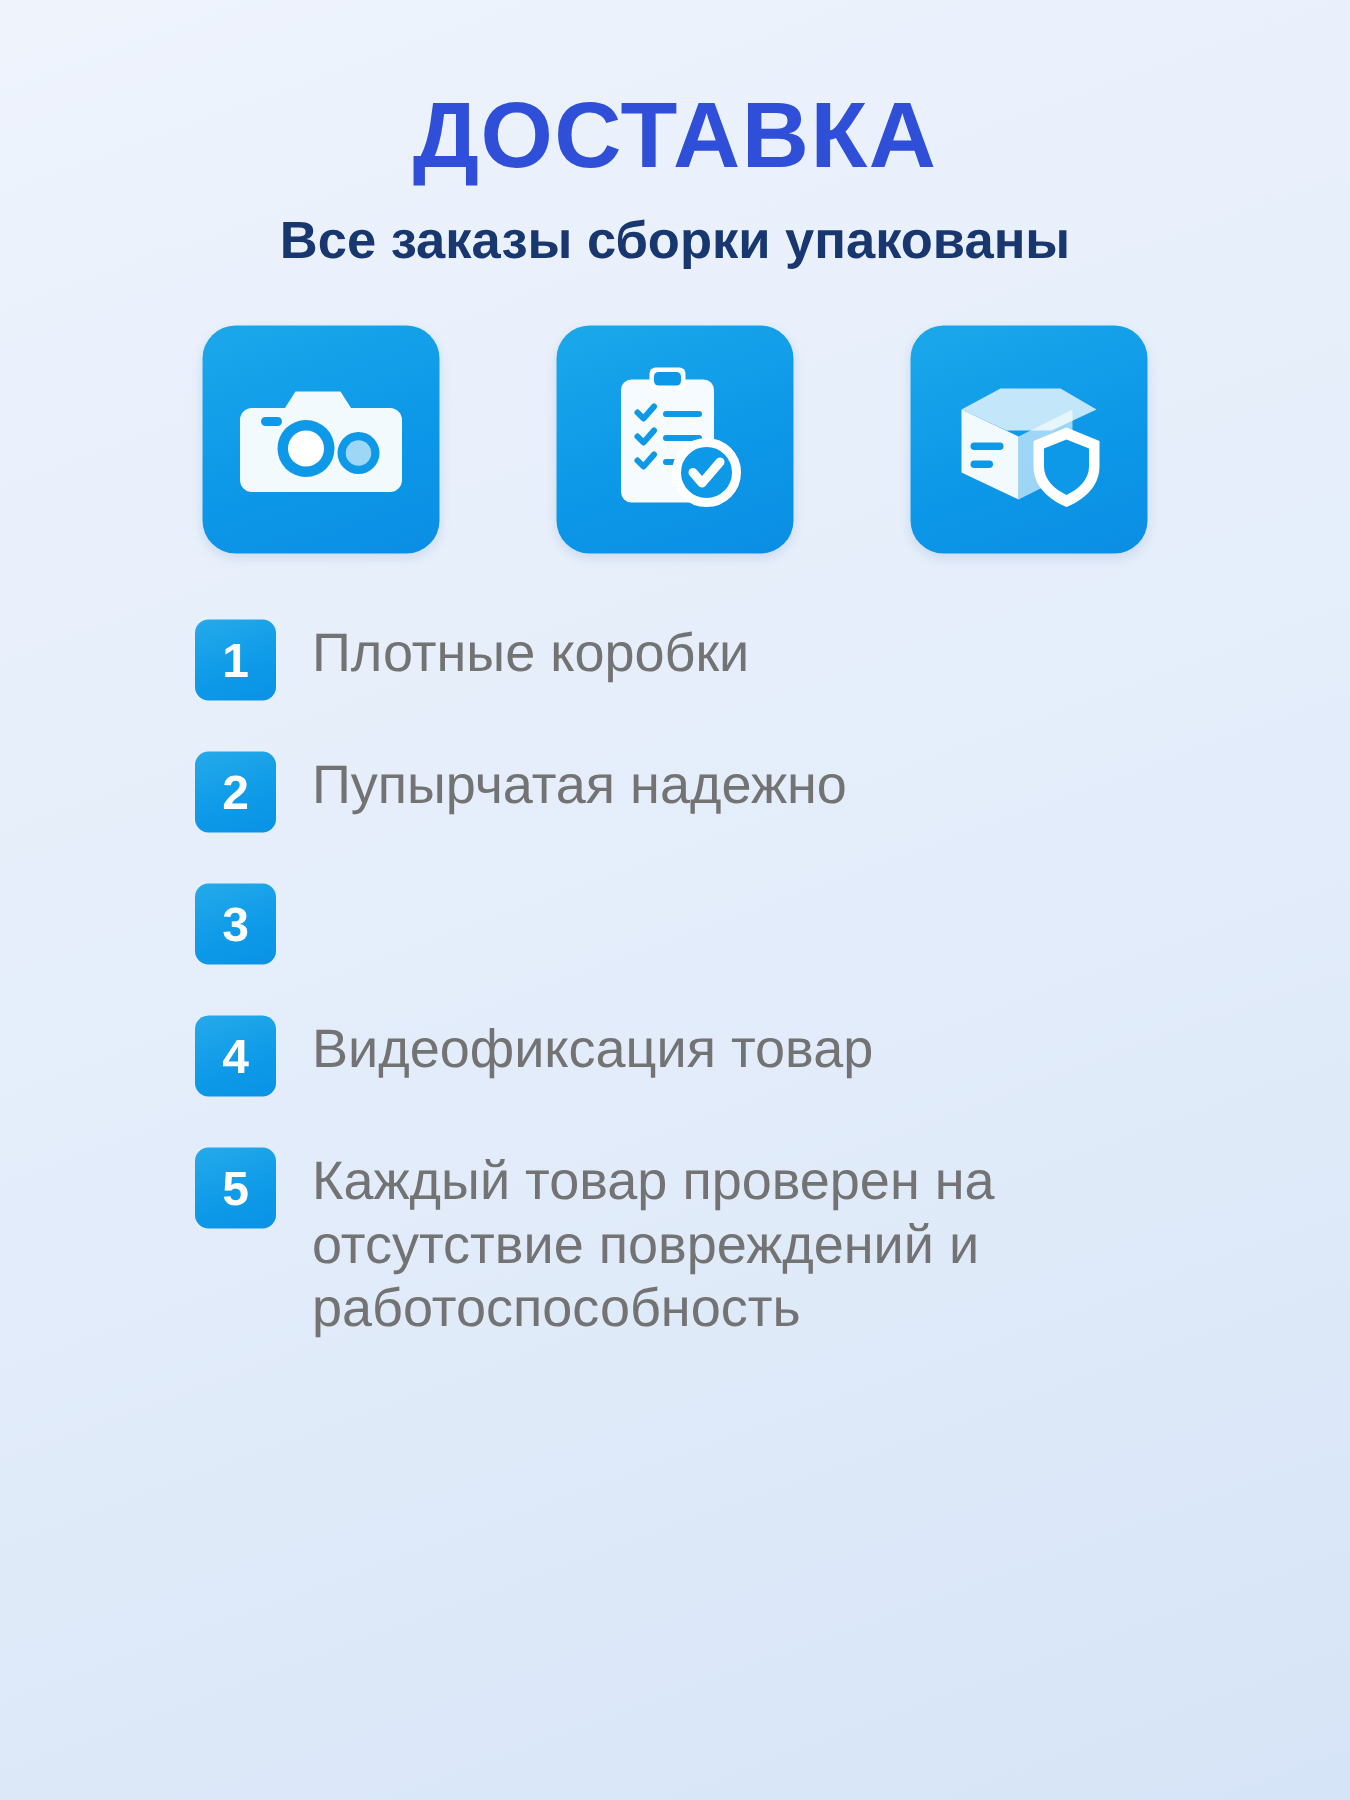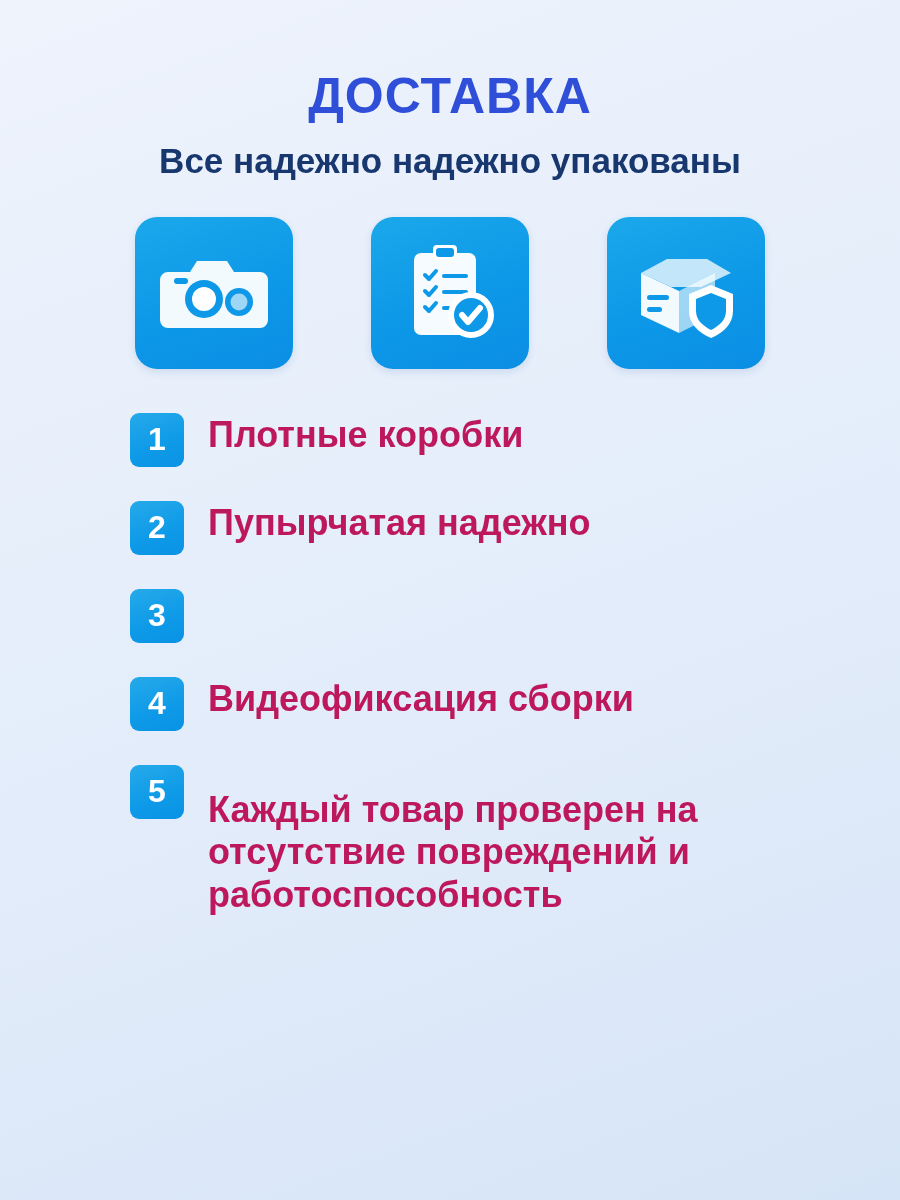--- a/index.html
+++ b/index.html
@@ -17,27 +17,27 @@
     position: relative;
     width: 900px;
     height: 1200px;
     box-sizing: border-box;
     padding: 58px 40px 20px 40px;
     display: flex;
     flex-direction: column;
     align-items: center;
   }
   .title {
-    font-size: 50px;
+    font-size: 62px;
     font-weight: bold;
     letter-spacing: 1px;
     color: #2f4fd8;
     text-align: left;
     line-height: 1.05;
-    margin: 12px 0 18px 0;
+    margin: 0 0 18px 0;
   }
   .subtitle {
     font-size: 35px;
     font-weight: bold;
     color: #17376e;
     text-align: center;
     line-height: 1.15;
     margin: 0 0 36px 0;
   }
   .icons-row {
@@ -81,37 +81,36 @@
     font-size: 32px;
     font-weight: bold;
     display: flex;
     align-items: center;
     justify-content: center;
     margin-right: 24px;
     margin-top: 2px;
   }
   .item-label {
     font-size: 36px;
-    font-weight: bold;
-    color: #be185d;
+    font-weight: normal;
+    color: #737373;
     line-height: 1.18;
     padding-top: 3px;
   }
   .item-last .item-label {
     max-width: 640px;
-    margin-top: 23px;
   }
 </style>
 </head>
 <body>
 
 <div class="page">
 
   <h1 class="title">ДОСТАВКА</h1>
-  <h2 class="subtitle">Все надежно надежно упакованы</h2>
+  <h2 class="subtitle">Все заказы сборки упакованы</h2>
 
   <div class="icons-row">
 
     <div class="icon-tile">
       <span>
         <svg width="108" height="86" viewBox="0 0 108 86" fill="none">
           <path d="M8 22h22l7-11h30l7 11h26a8 8 0 0 1 8 8v40a8 8 0 0 1-8 8H8a8 8 0 0 1-8-8V30a8 8 0 0 1 8-8z" fill="#ffffff" opacity="0.95"></path>
           <circle cx="44" cy="49" r="19" fill="#0d98e8"></circle>
           <circle cx="44" cy="49" r="12" fill="#ffffff"></circle>
           <circle cx="79" cy="52" r="14" fill="#0d98e8"></circle>
@@ -166,21 +165,21 @@
       <div class="num-badge">2</div>
       <div class="item-label">Пупырчатая надежно</div>
     </div>
 
     <div class="list-item">
       <div class="num-badge">3</div>
     </div>
 
     <div class="list-item">
       <div class="num-badge">4</div>
-      <div class="item-label">Видеофиксация сборки</div>
+      <div class="item-label">Видеофиксация товар</div>
     </div>
 
     <div class="list-item item-last">
       <div class="num-badge">5</div>
       <div class="item-label">Каждый товар проверен на отсутствие повреждений и работоспособность</div>
     </div>
 
   </div>
 
 </div>

